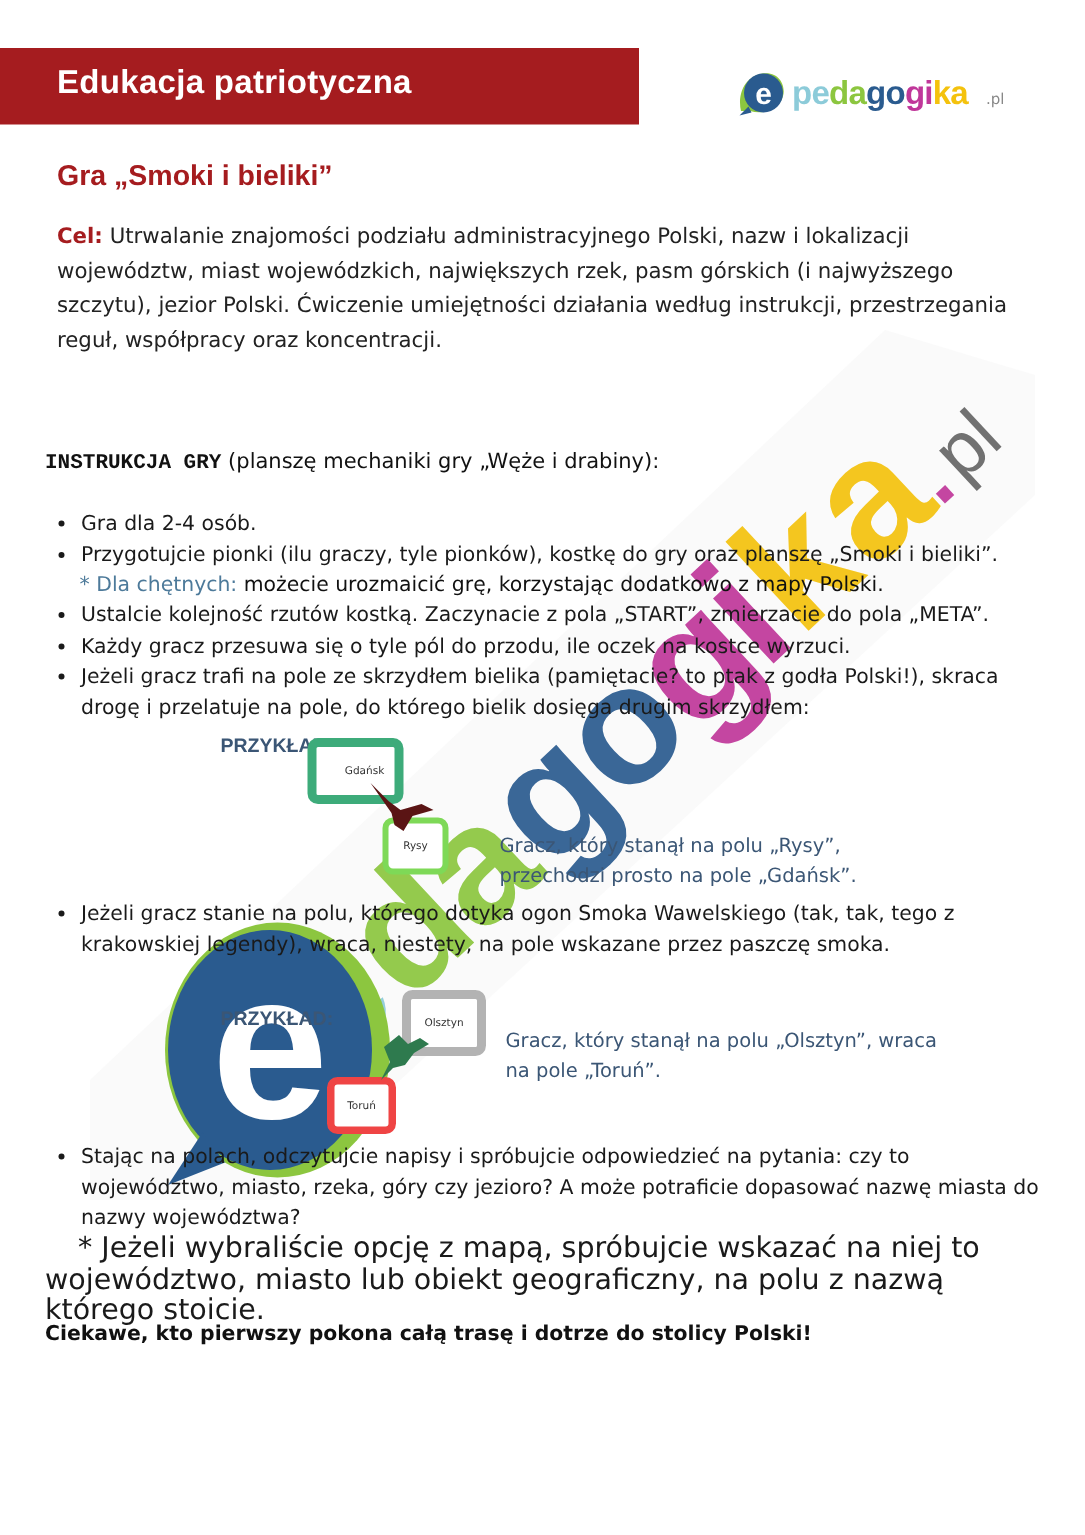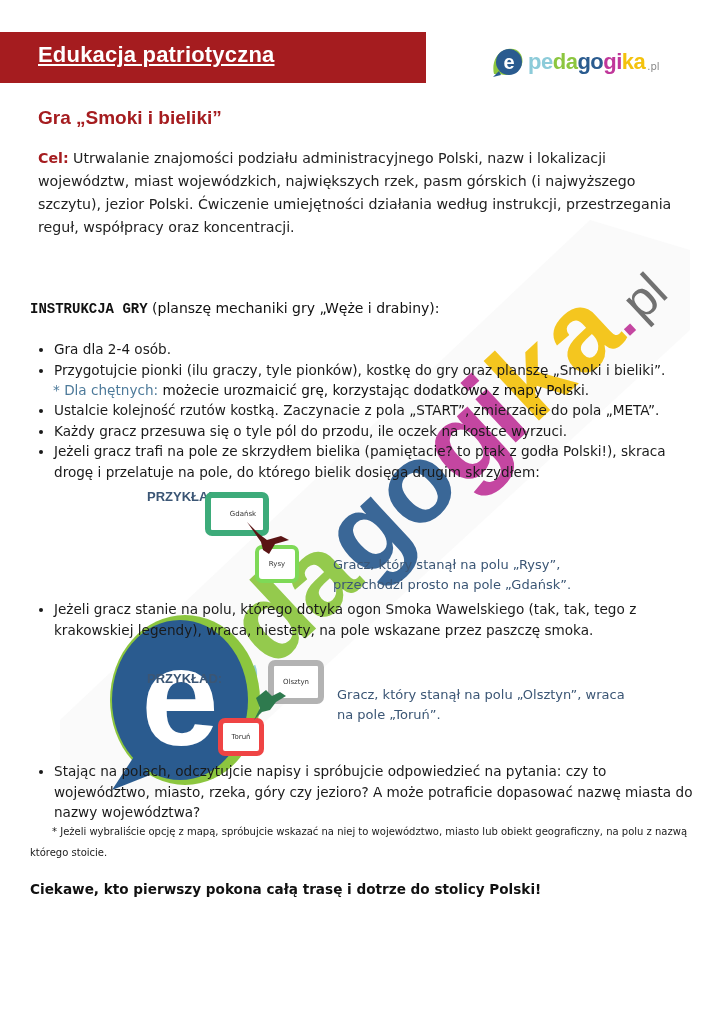--- a/index.html
+++ b/index.html
@@ -1,45 +1,45 @@
 <!DOCTYPE html>
 <html><head>
 <meta charset="utf-8">
 <style>
   html, body { margin:0; padding:0; }
   body { width:723px; height:1023px; background:#ffffff; position:relative; overflow:hidden;
          font-family:"DejaVu Sans", sans-serif; color:#1a1a1a; }
   .header-bar { position:absolute; left:0; top:32px; width:426px; height:51px; background:#a51c1f; }
   .header-title { position:absolute; left:38px; top:42px; font-family:"Liberation Sans", sans-serif;
-                  font-weight:bold; font-size:22px; color:#ffffff; letter-spacing:0.2px;text-decoration:underline; }
+                  font-weight:bold; font-size:22px; color:#ffffff; letter-spacing:0.2px; }
   .logo { position:absolute; left:490px; top:42px; height:40px; display:flex; align-items:center; }
   .logo-e { width:36px; height:36px; position:relative; }
   .logo-text { font-family:"Liberation Sans", sans-serif; font-weight:bold; font-size:22px; margin-left:2px; letter-spacing:-0.5px; }
   .logo-text .c1{color:#8ccbd9;} .logo-text .c2{color:#8cc63f;} .logo-text .c3{color:#2a5b8f;}
   .logo-text .c4{color:#c0379a;} .logo-text .c5{color:#f4c20d;}
-  .logo-pl { font-size:10px; color:#888; font-weight:normal; margin-left:2px; align-self:flex-end; margin-bottom:10px; }
+  .logo-pl { font-size:10px; color:#888; font-weight:normal; margin-left:12px; align-self:flex-end; margin-bottom:10px; }
 
   .game-title { position:absolute; left:38px; top:107px; font-family:"Liberation Sans", sans-serif;
                 font-weight:bold; font-size:19px; color:#a51c1f; }
   .goal { position:absolute; left:38px; top:147px; width:660px; font-size:14.2px; line-height:23px; color:#222; }
   .goal .lbl { color:#a51c1f; font-weight:bold; }
 
   .watermark { position:absolute; left:0; top:0; width:723px; height:1023px; pointer-events:none; }
 
   .instr-head { position:absolute; left:30px; top:300px; font-size:14px; color:#111; }
   .instr-head b { font-weight:bold;font-family:Liberation Mono, monospace; }
   ul.rules { position:absolute; left:36px; margin:0; padding:0 0 0 18px; font-size:13.6px; line-height:20.6px; color:#1a1a1a; width:640px; }
   ul.rules li { margin:0; }
   .sub-note { color:#111; }
   .sub-note .hl { color:#4d7a9a; }
   .example-lbl { position:absolute; font-size:13px; font-weight:bold; color:#3b5675; font-family:"Liberation Sans", sans-serif;padding-left:40px; }
   .example-desc { position:absolute; font-size:13px; line-height:20px; color:#3b5675; }
   .field { position:absolute; background:#fff; border-radius:7px; font-size:7px; color:#333;
            display:flex; align-items:center; justify-content:center; }
-  .note2 { position:absolute; left:30px; top:822px; width:670px; font-size:10px; line-height:20.6px; color:#1a1a1a; text-indent:22px; }
+  .note2 { position:absolute; left:30px; top:822px; width:670px; font-size:19px; line-height:20.6px; color:#1a1a1a; text-indent:22px; }
   .final { position:absolute; left:30px; top:881px; font-size:13.6px; font-weight:bold; color:#111; }
 </style>
 </head>
 <body>
 
 <div class="header-bar"></div>
 <div class="header-title">Edukacja patriotyczna</div>
 
 <div class="logo">
   <span class="logo-e">

